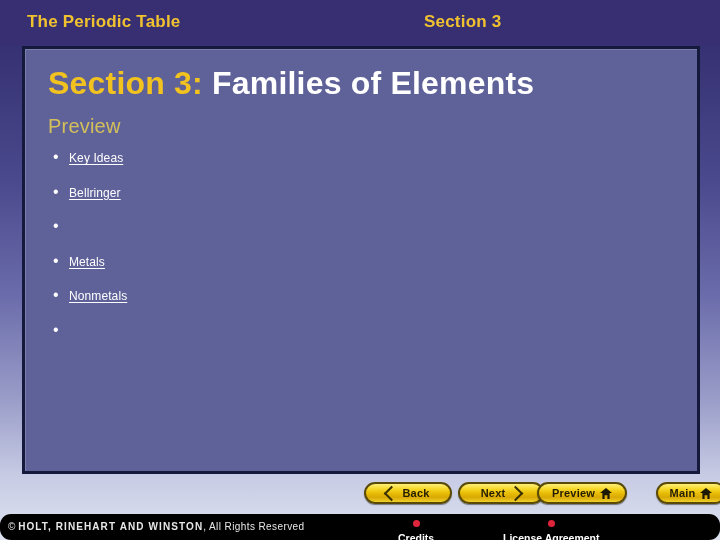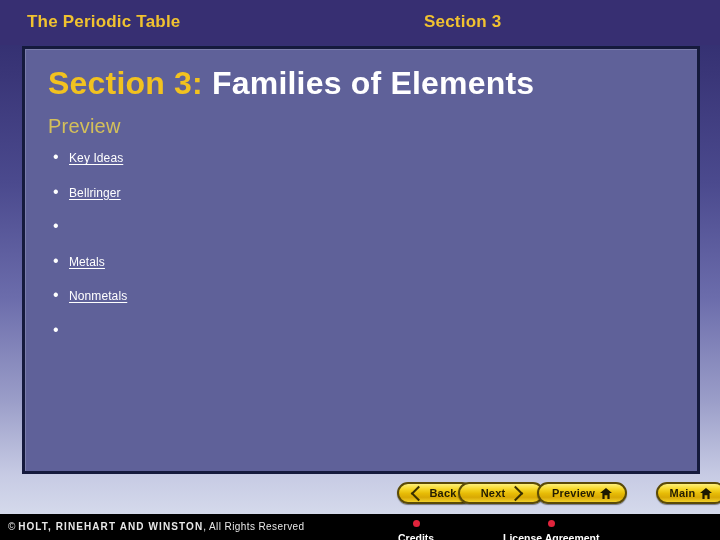--- a/index.html
+++ b/index.html
@@ -141,21 +141,21 @@
     align-items: center;
     justify-content: center;
     gap: 5px;
     color: #241d02;
     font-size: 11px;
     font-weight: bold;
     letter-spacing: 0.2px;
     cursor: pointer;
     box-shadow: 0 1px 1px rgba(0,0,0,0.45);
   }
-  #btn-back    { left: 397px; width: 76px; align-items: center; }
+  #btn-back    { left: 364px; width: 88px; align-items: center; }
   #btn-next    { left: 458px; width: 86px; }
   #btn-preview { left: 537px; width: 90px; }
   #btn-main    { left: 632px; width: 70px; margin-left: 24px; }
 
   .chev {
     display: inline-block;
     width: 9px;
     height: 9px;
     border-top: 2px solid #3a3000;
     border-right: 2px solid #3a3000;
@@ -166,20 +166,21 @@
   .home-icon { display: inline-block; width: 12px; height: 11px; flex: 0 0 auto; }
 
   
   #footer-bar {
     position: absolute;
     left: 0;
     top: 514px;
     width: 720px;
     height: 26px;
     background: #000000;
+    border-radius: 11px;
   }
   #copyright {
     position: absolute;
     left: 8px;
     top: 7px;
     color: #e8e8e8;
     font-size: 10px;
     white-space: nowrap;
   }
   #copyright .company {

